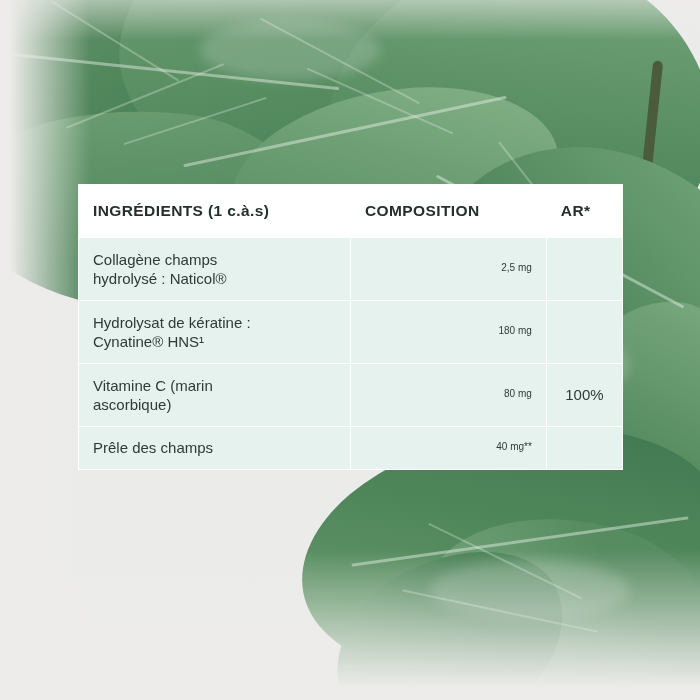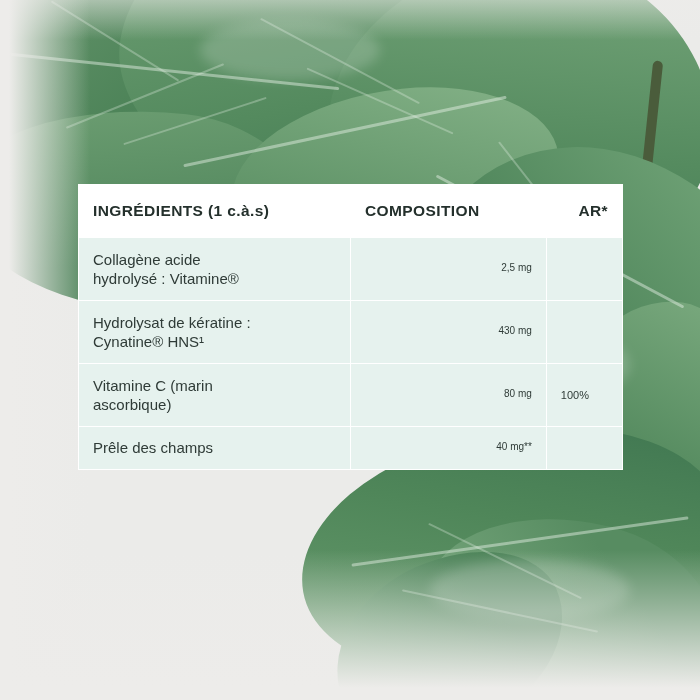--- a/index.html
+++ b/index.html
@@ -179,33 +179,33 @@
     font-size: 15.5px;
     font-weight: bold;
     letter-spacing: 0.4px;
     color: #24302c;
     padding-top: 16px;
     padding-bottom: 16px;
     border: 1px solid #ffffff;
   }
   thead th.th-ing { text-align: left; }
   thead th.th-comp { text-align: left; }
-  thead th.th-ar { text-align: right; }
+  thead th.th-ar { text-align: left; }
 
   tbody td.cell-ing {
     text-align: left;
     font-size: 15px;
   }
   tbody td.cell-comp {
     text-align: right;
     font-size: 10px;
   }
   tbody td.cell-ar {
-    text-align: left;
-    font-size: 11px;
+    text-align: center;
+    font-size: 15px;
   }
   tbody tr.tall td { height: 42px; }
   tbody tr.short td { height: 22px; }
 </style>
 </head>
 <body>
 
 <div id="page">
 
   <div class="bg">
@@ -253,32 +253,32 @@
       <thead>
         <tr>
           <th class="th-ing">INGRÉDIENTS (1 c.à.s)</th>
           <th class="th-comp">COMPOSITION</th>
           <th class="th-ar">AR*</th>
         </tr>
       </thead>
       <tbody>
         <tr class="tall">
           <td class="cell-ing">
-            <span>Collagène acide</span><br>
-            <span>hydrolysé : Vitamine®</span>
+            <span>Collagène champs</span><br>
+            <span>hydrolysé : Naticol®</span>
           </td>
           <td class="cell-comp">2,5 mg</td>
           <td class="cell-ar"></td>
         </tr>
         <tr class="tall">
           <td class="cell-ing">
             <span>Hydrolysat de kératine :</span><br>
             <span>Cynatine® HNS¹</span>
           </td>
-          <td class="cell-comp">430 mg</td>
+          <td class="cell-comp">180 mg</td>
           <td class="cell-ar"></td>
         </tr>
         <tr class="tall">
           <td class="cell-ing">
             <span>Vitamine C (marin</span><br>
             <span>ascorbique)</span>
           </td>
           <td class="cell-comp">80 mg</td>
           <td class="cell-ar">100%</td>
         </tr>

